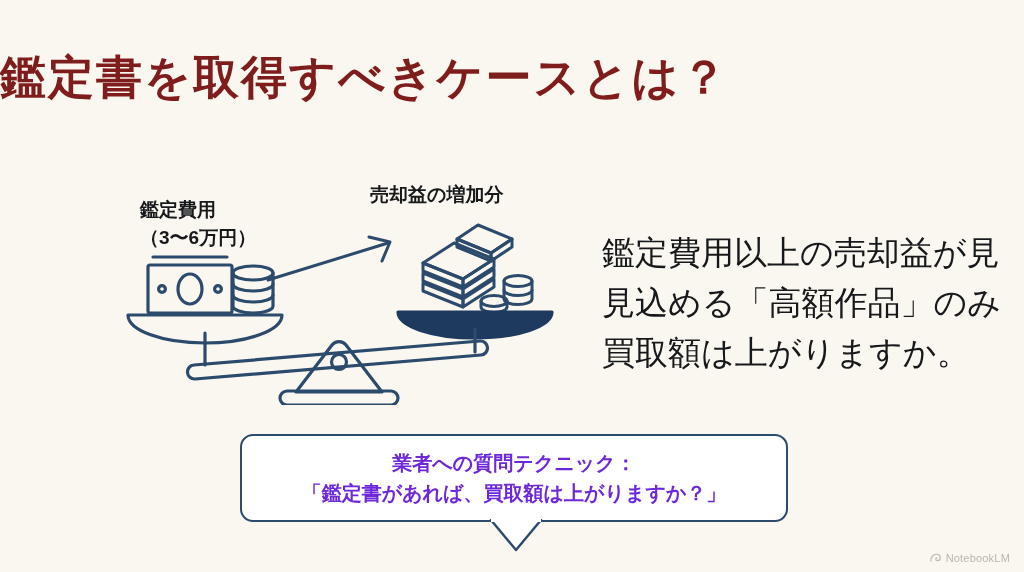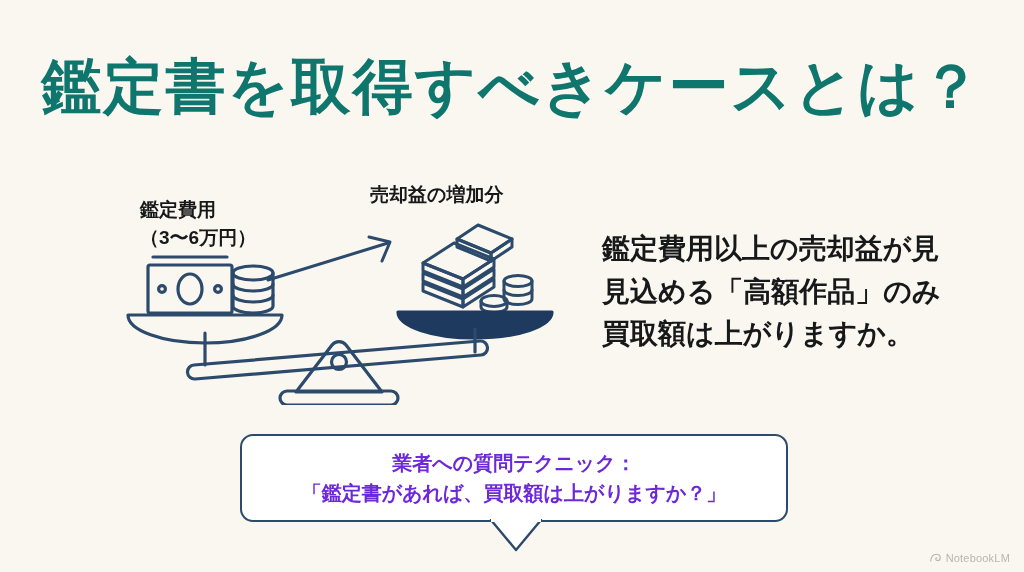--- a/index.html
+++ b/index.html
@@ -19,26 +19,26 @@
     inset: 0;
     background: #faf7f0;
   }
 
   
   .title {
     position: absolute;
     top: 47px;
     left: 0;
     width: 1024px;
-    text-align: center;
+    text-align: left;
     font-family: "Liberation Serif", "DejaVu Serif", serif;
     font-weight: bold;
-    font-size: 60px;
+    font-size: 46px;
     letter-spacing: 2px;
-    color: #0f766e;
+    color: #7f1d1d;
     white-space: nowrap;
   }
 
   
   .label-fee {
     position: absolute;
     left: 140px;
     top: 196px;
     width: 180px;
     font-size: 19px;
@@ -66,22 +66,22 @@
     width: 440px;
     height: 190px;
   }
 
   
   .right-text {
     position: absolute;
     left: 602px;
     top: 228px;
     width: 370px;
-    font-size: 28px;
-    font-weight: bold;
+    font-size: 33px;
+    font-weight: normal;
     color: #17181a;
     line-height: 1.52;
   }
   .right-text div { white-space: nowrap; }
 
   
   .callout {
     position: absolute;
     left: 240px;
     top: 434px;

